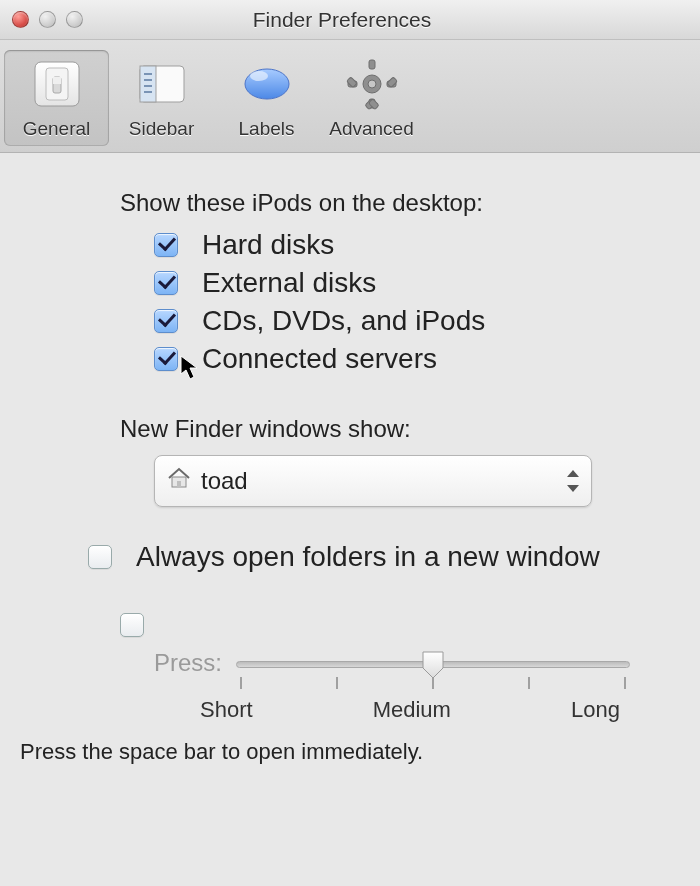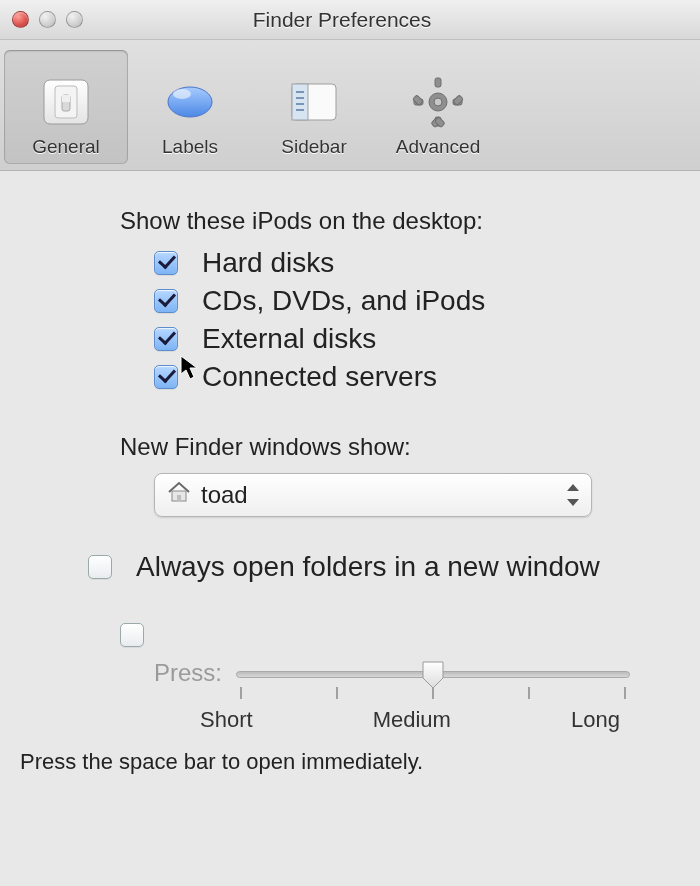--- a/index.html
+++ b/index.html
@@ -42,24 +42,24 @@
 
   
   .toolbar {
     display: flex;
     gap: 0;
     padding: 10px 4px 6px 4px;
     background: linear-gradient(#e0e0e0, #cfcfcf);
     border-bottom: 1px solid #b3b3b3;
   }
   .tool-item {
-    width: 124px;
+    width: 105px;
     display: flex; flex-direction: column; align-items: center;
     gap: 6px;
-    padding: 24px 2px 6px 2px;
+    padding: 6px 2px 6px 2px;
     border-radius: 6px;
     cursor: default;
   }
   .tool-item.selected {
     background: linear-gradient(#d0d0d0, #c3c3c3);
     box-shadow: inset 0 1px 2px rgba(0,0,0,.25), inset 0 0 0 1px rgba(0,0,0,.1);
   }
   .tool-icon {
     width: 56px; height: 56px;
     display: flex; align-items: center; justify-content: center;
@@ -104,21 +104,21 @@
     border-left: 3px solid #1a1a3a;
     border-bottom: 3px solid #1a1a3a;
     transform: rotate(-48deg);
   }
 
   .gap { height: 34px; }
 
   
   .popup-row { margin: 12px 0 0 134px; }
   .popup {
-    width: 438px; height: 44px;
+    width: 438px; height: 52px;
     background: linear-gradient(#fff, #efefef);
     border: 1px solid #b5b5b5;
     border-radius: 8px;
     box-shadow: 0 1px 2px rgba(0,0,0,.12), inset 0 1px 0 #fff;
     display: flex; align-items: center;
     padding: 0 36px 0 12px;
     position: relative;
     font-size: 24px;
   }
   .popup .home-icon { margin-right: 10px; }
@@ -212,46 +212,46 @@
               <stop offset="1" stop-color="#e4e4e4"></stop>
           </linearGradient>
         </defs>
       </svg>
     </div>
     <div class="tool-label">General</div>
   </div>
 
   <div class="tool-item">
     <div class="tool-icon">
+      <svg width="52" height="52" viewBox="0 0 52 52">
+        <rect x="4" y="8" width="44" height="36" rx="4" fill="#fafafa" stroke="#9f9f9f"></rect>
+        <rect x="4" y="8" width="16" height="36" fill="#d7e4f2" stroke="#9f9f9f"></rect>
+        <line x1="8" y1="16" x2="16" y2="16" stroke="#7a94b5" stroke-width="2"></line>
+        <line x1="8" y1="22" x2="16" y2="22" stroke="#7a94b5" stroke-width="2"></line>
+        <line x1="8" y1="28" x2="16" y2="28" stroke="#7a94b5" stroke-width="2"></line>
+        <line x1="8" y1="34" x2="16" y2="34" stroke="#7a94b5" stroke-width="2"></line>
+      </svg>
+    </div>
+    <div class="tool-label">Sidebar</div>
+  </div>
+
+  <div class="tool-item">
+    <div class="tool-icon">
       <svg width="56" height="56" viewBox="0 0 56 56">
         <ellipse cx="28" cy="28" rx="22" ry="15" fill="url(#lblgrad)" stroke="#4c74c8" stroke-width="1"></ellipse>
         <ellipse cx="20" cy="20" rx="9" ry="5" fill="rgba(255,255,255,.55)"></ellipse>
         <defs>
           <linearGradient id="lblgrad" x1="0" y1="0" x2="0" y2="1">
             <stop offset="0" stop-color="#a7cbff"></stop>
               <stop offset="1" stop-color="#4c88e6"></stop>
           </linearGradient>
         </defs>
       </svg>
     </div>
     <div class="tool-label">Labels</div>
-  </div>
-
-  <div class="tool-item">
-    <div class="tool-icon">
-      <svg width="52" height="52" viewBox="0 0 52 52">
-        <rect x="4" y="8" width="44" height="36" rx="4" fill="#fafafa" stroke="#9f9f9f"></rect>
-        <rect x="4" y="8" width="16" height="36" fill="#d7e4f2" stroke="#9f9f9f"></rect>
-        <line x1="8" y1="16" x2="16" y2="16" stroke="#7a94b5" stroke-width="2"></line>
-        <line x1="8" y1="22" x2="16" y2="22" stroke="#7a94b5" stroke-width="2"></line>
-        <line x1="8" y1="28" x2="16" y2="28" stroke="#7a94b5" stroke-width="2"></line>
-        <line x1="8" y1="34" x2="16" y2="34" stroke="#7a94b5" stroke-width="2"></line>
-      </svg>
-    </div>
-    <div class="tool-label">Sidebar</div>
   </div>
 
   <div class="tool-item">
     <div class="tool-icon">
       <svg width="54" height="54" viewBox="0 0 54 54">
         <g fill="#8f8f8f" stroke="#6e6e6e" stroke-width="1">
           <circle cx="27" cy="27" r="9"></circle>
           <g transform="translate(27,27)">
             <rect x="-3" y="-24" width="6" height="9" rx="2"></rect>
             <rect x="-3" y="15" width="6" height="9" rx="2"></rect>
@@ -271,27 +271,27 @@
 </div>
 
 <div class="pane">
 
   <div class="section-title">Show these iPods on the desktop:</div>
 
   <div class="checkbox-row">
     <div class="cb checked"></div>
     <span>Hard disks</span>
   </div>
+  <div class="checkbox-row">
+    <div class="cb checked"></div>
+    <span>External disks</span>
+  </div>
   <div class="checkbox-row" style="position:relative">
     <div class="cb checked"></div>
     <span>CDs, DVDs, and iPods</span>
-  </div>
-  <div class="checkbox-row">
-    <div class="cb checked"></div>
-    <span>External disks</span>
   </div>
   <div class="checkbox-row">
     <div class="cb checked"></div>
     <span>Connected servers</span>
   </div>
 
   <div class="gap"></div>
 
   <div class="section-title">New Finder windows show:</div>
   <div class="popup-row">

